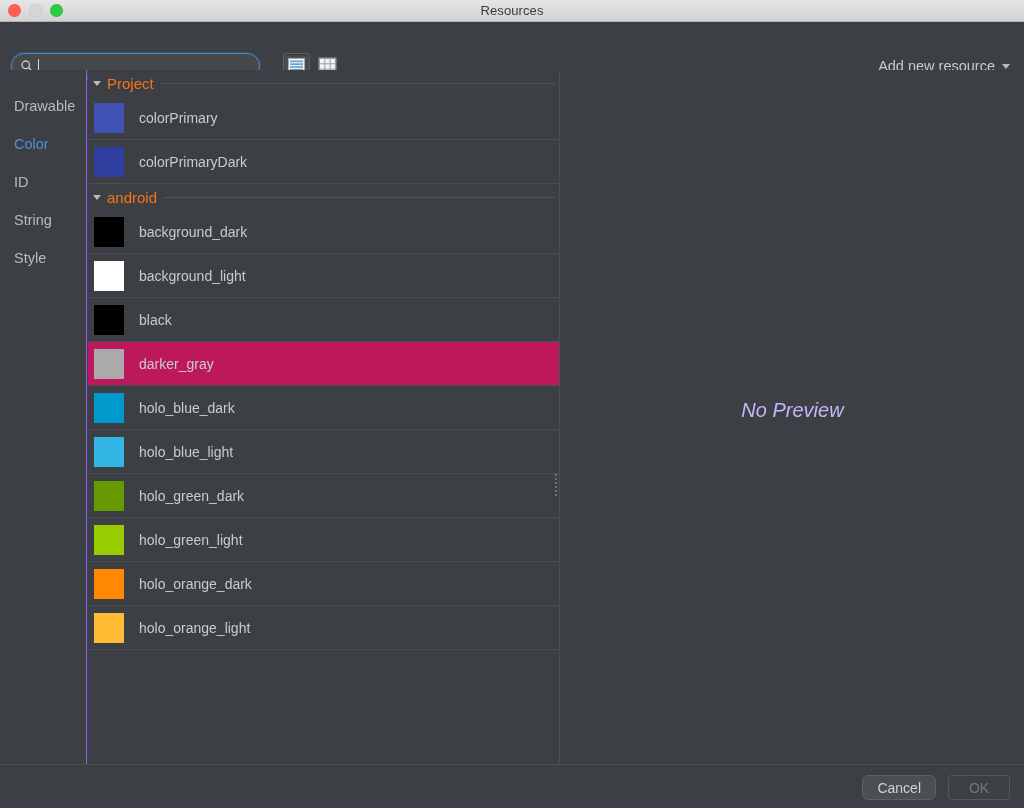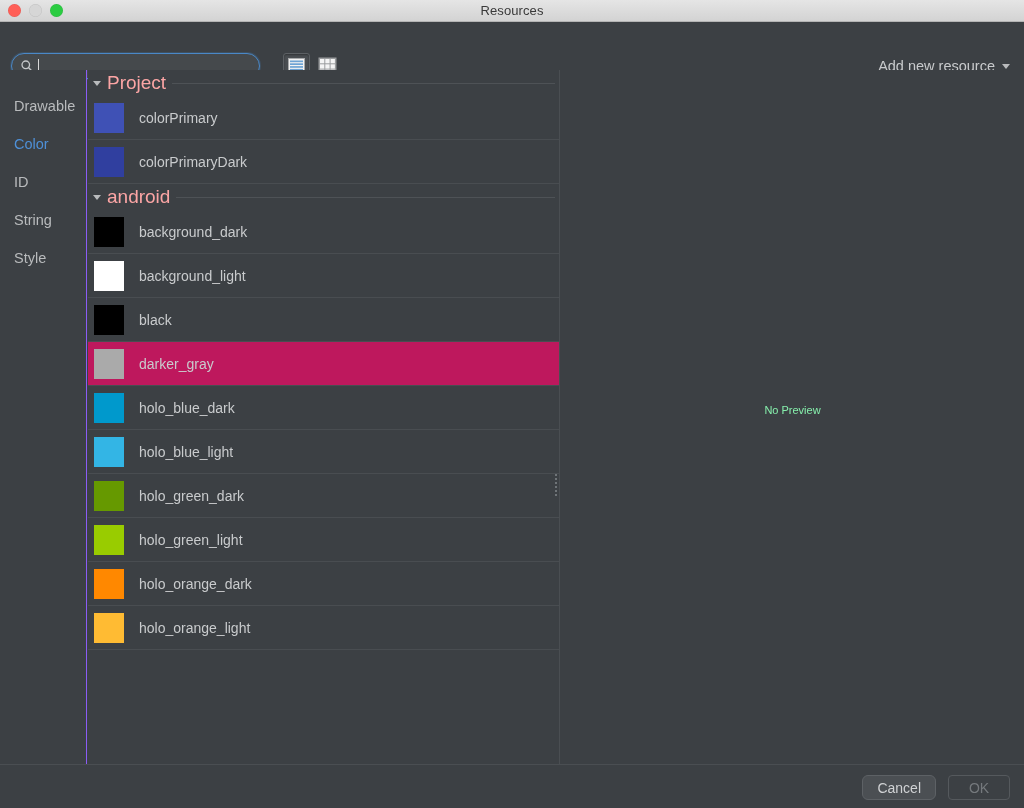--- a/index.html
+++ b/index.html
@@ -190,22 +190,22 @@
     gap: 6px;
   }
   .sec-tri {
     width: 0; height: 0;
     border-left: 4px solid transparent;
     border-right: 4px solid transparent;
     border-top: 5px solid #b9bbbd;
     flex: 0 0 auto;
   }
   .sec-label {
-    font-size: 19px;
-    color: #fca5a5;
+    font-size: 15px;
+    color: #f97316;
     white-space: nowrap;
     flex: 0 0 auto;
   }
   .sec-rule {
     flex: 1;
     height: 1px;
     background: #4e5256;
     margin-right: 4px;
     margin-top: 1px;
   }
@@ -254,23 +254,24 @@
     position: absolute;
     left: 561px; top: 0;
     width: 463px;
     height: 694px;
     background: #3c4044;
     display: flex;
     align-items: center;
     justify-content: center;
   }
   .no-preview {
-    font-size: 11px;
-    color: #86efac;
+    font-size: 20px;
+    color: #c4b5fd;
     margin-top: -14px;
+    font-style: italic;
   }
 
   
   .footer {
     position: absolute;
     left: 0; top: 764px;
     width: 1024px;
     height: 44px;
     background: #3c4044;
     border-top: 1px solid #4a4e52;

